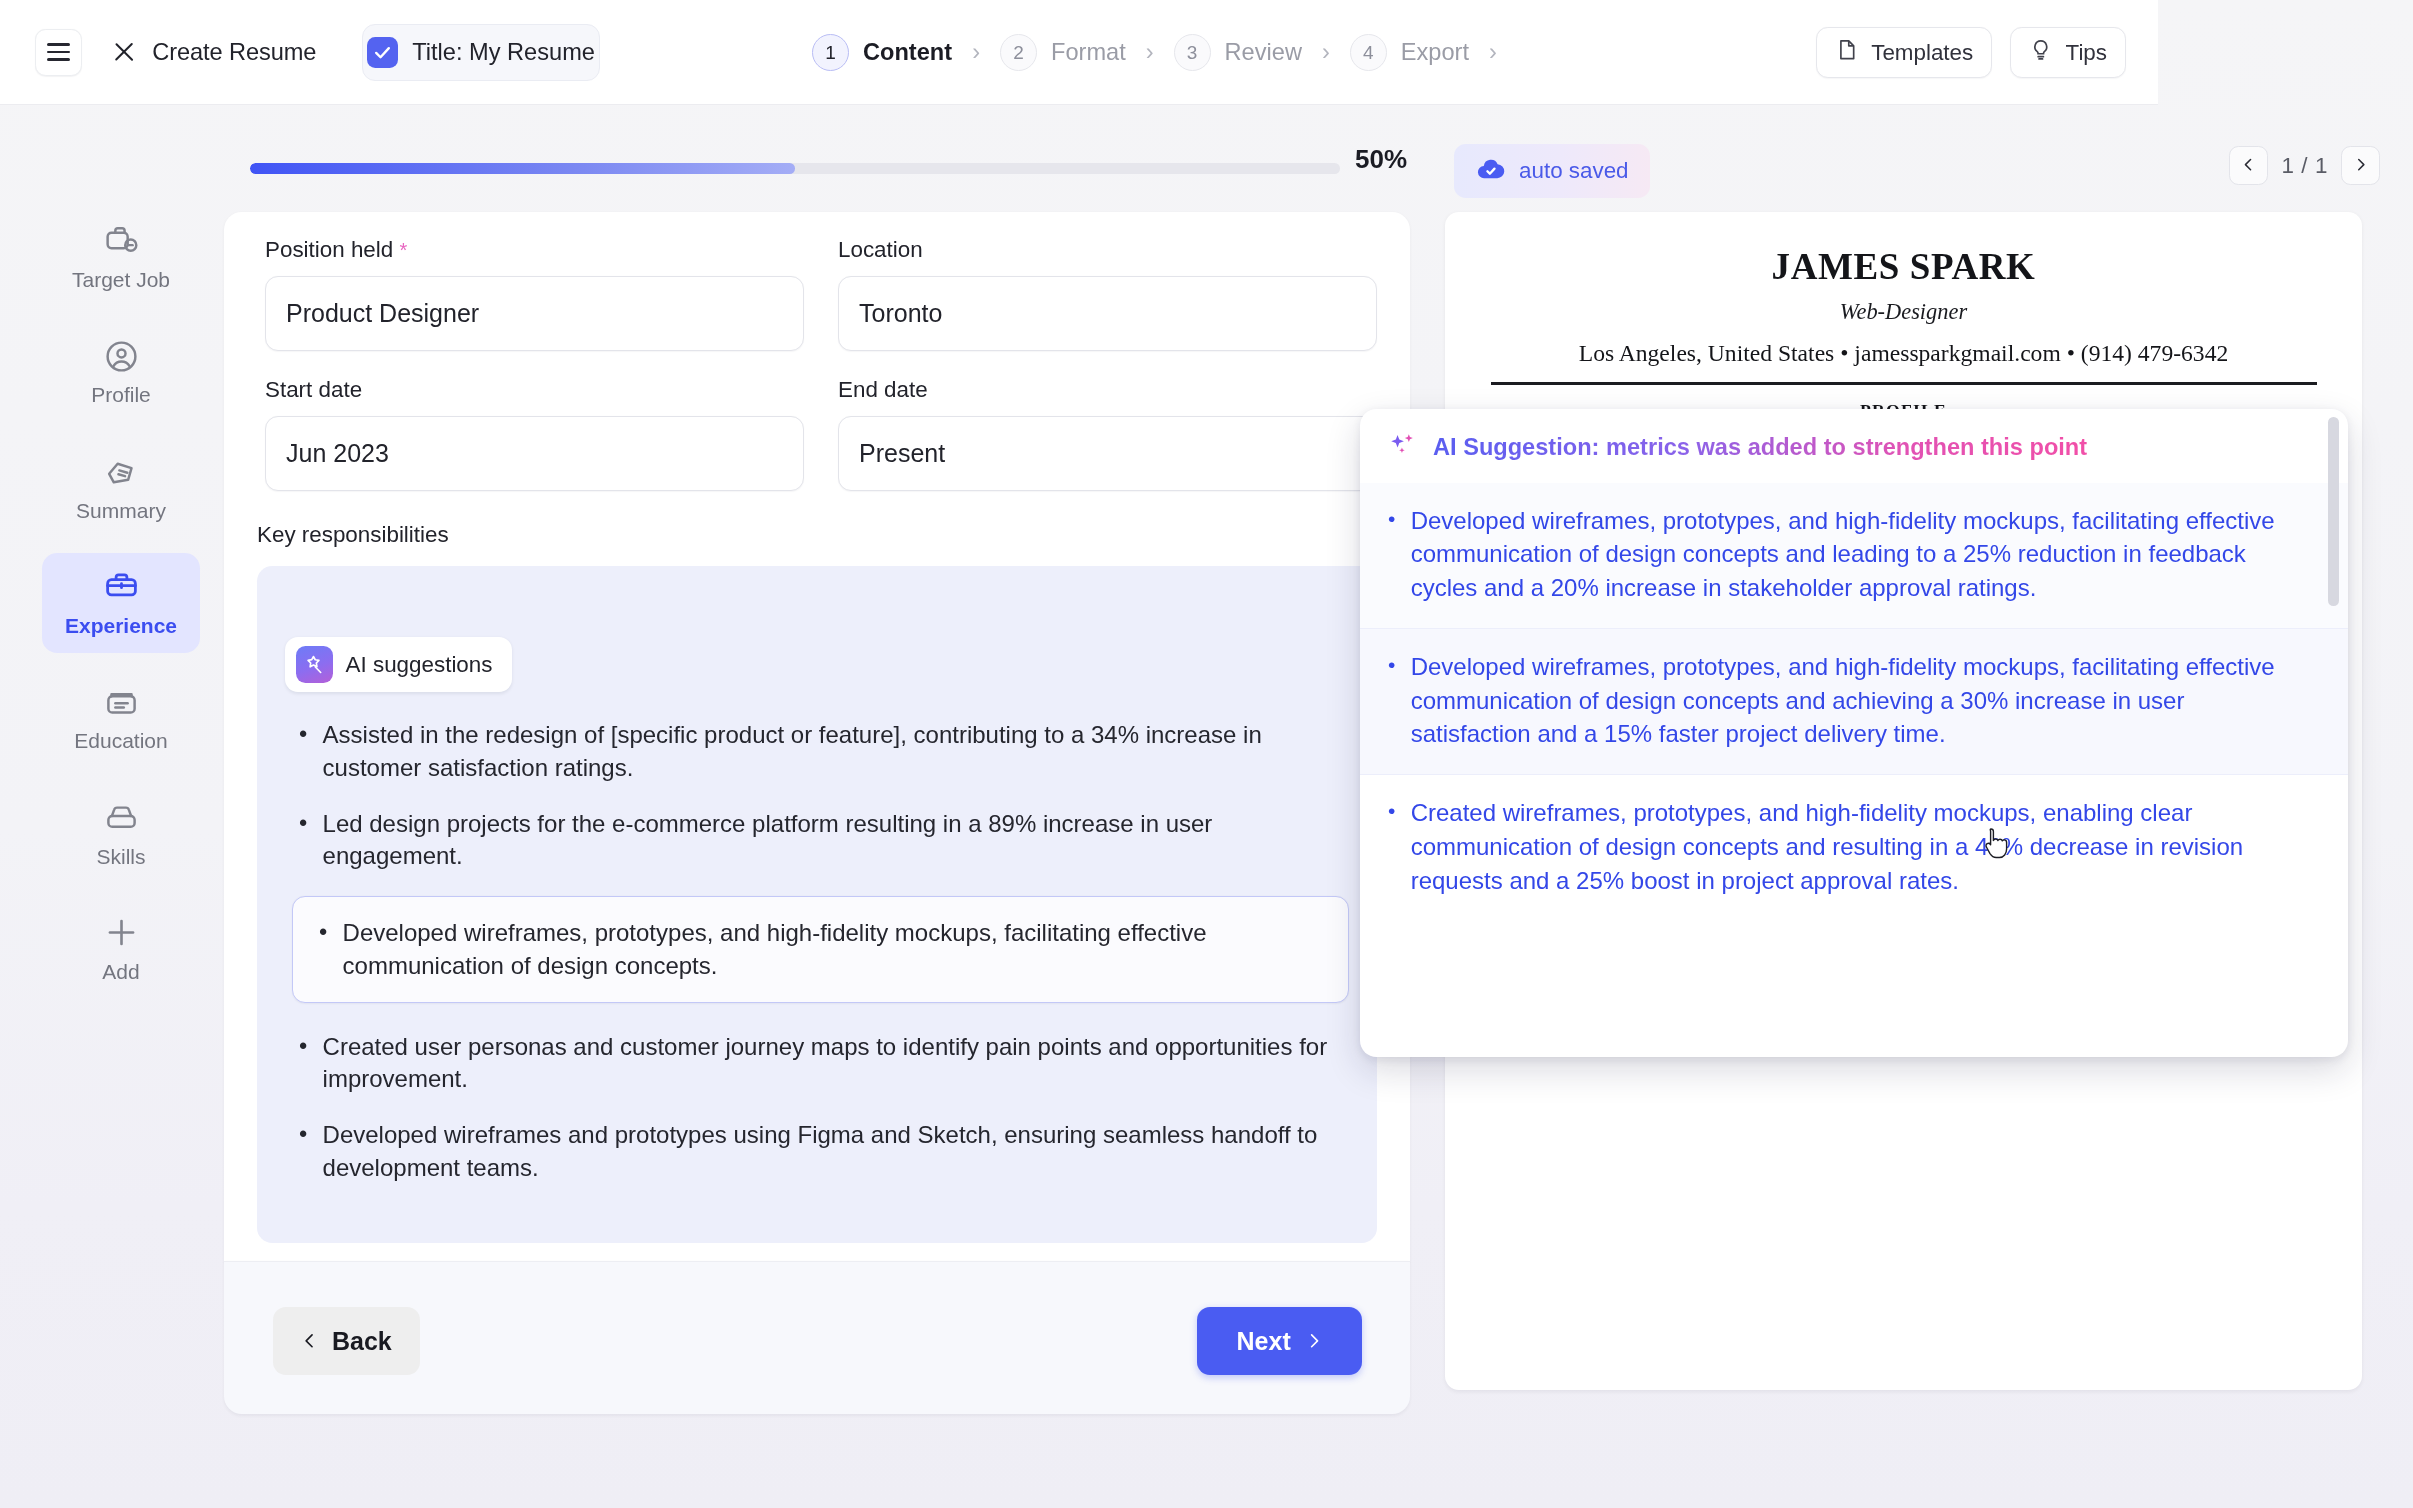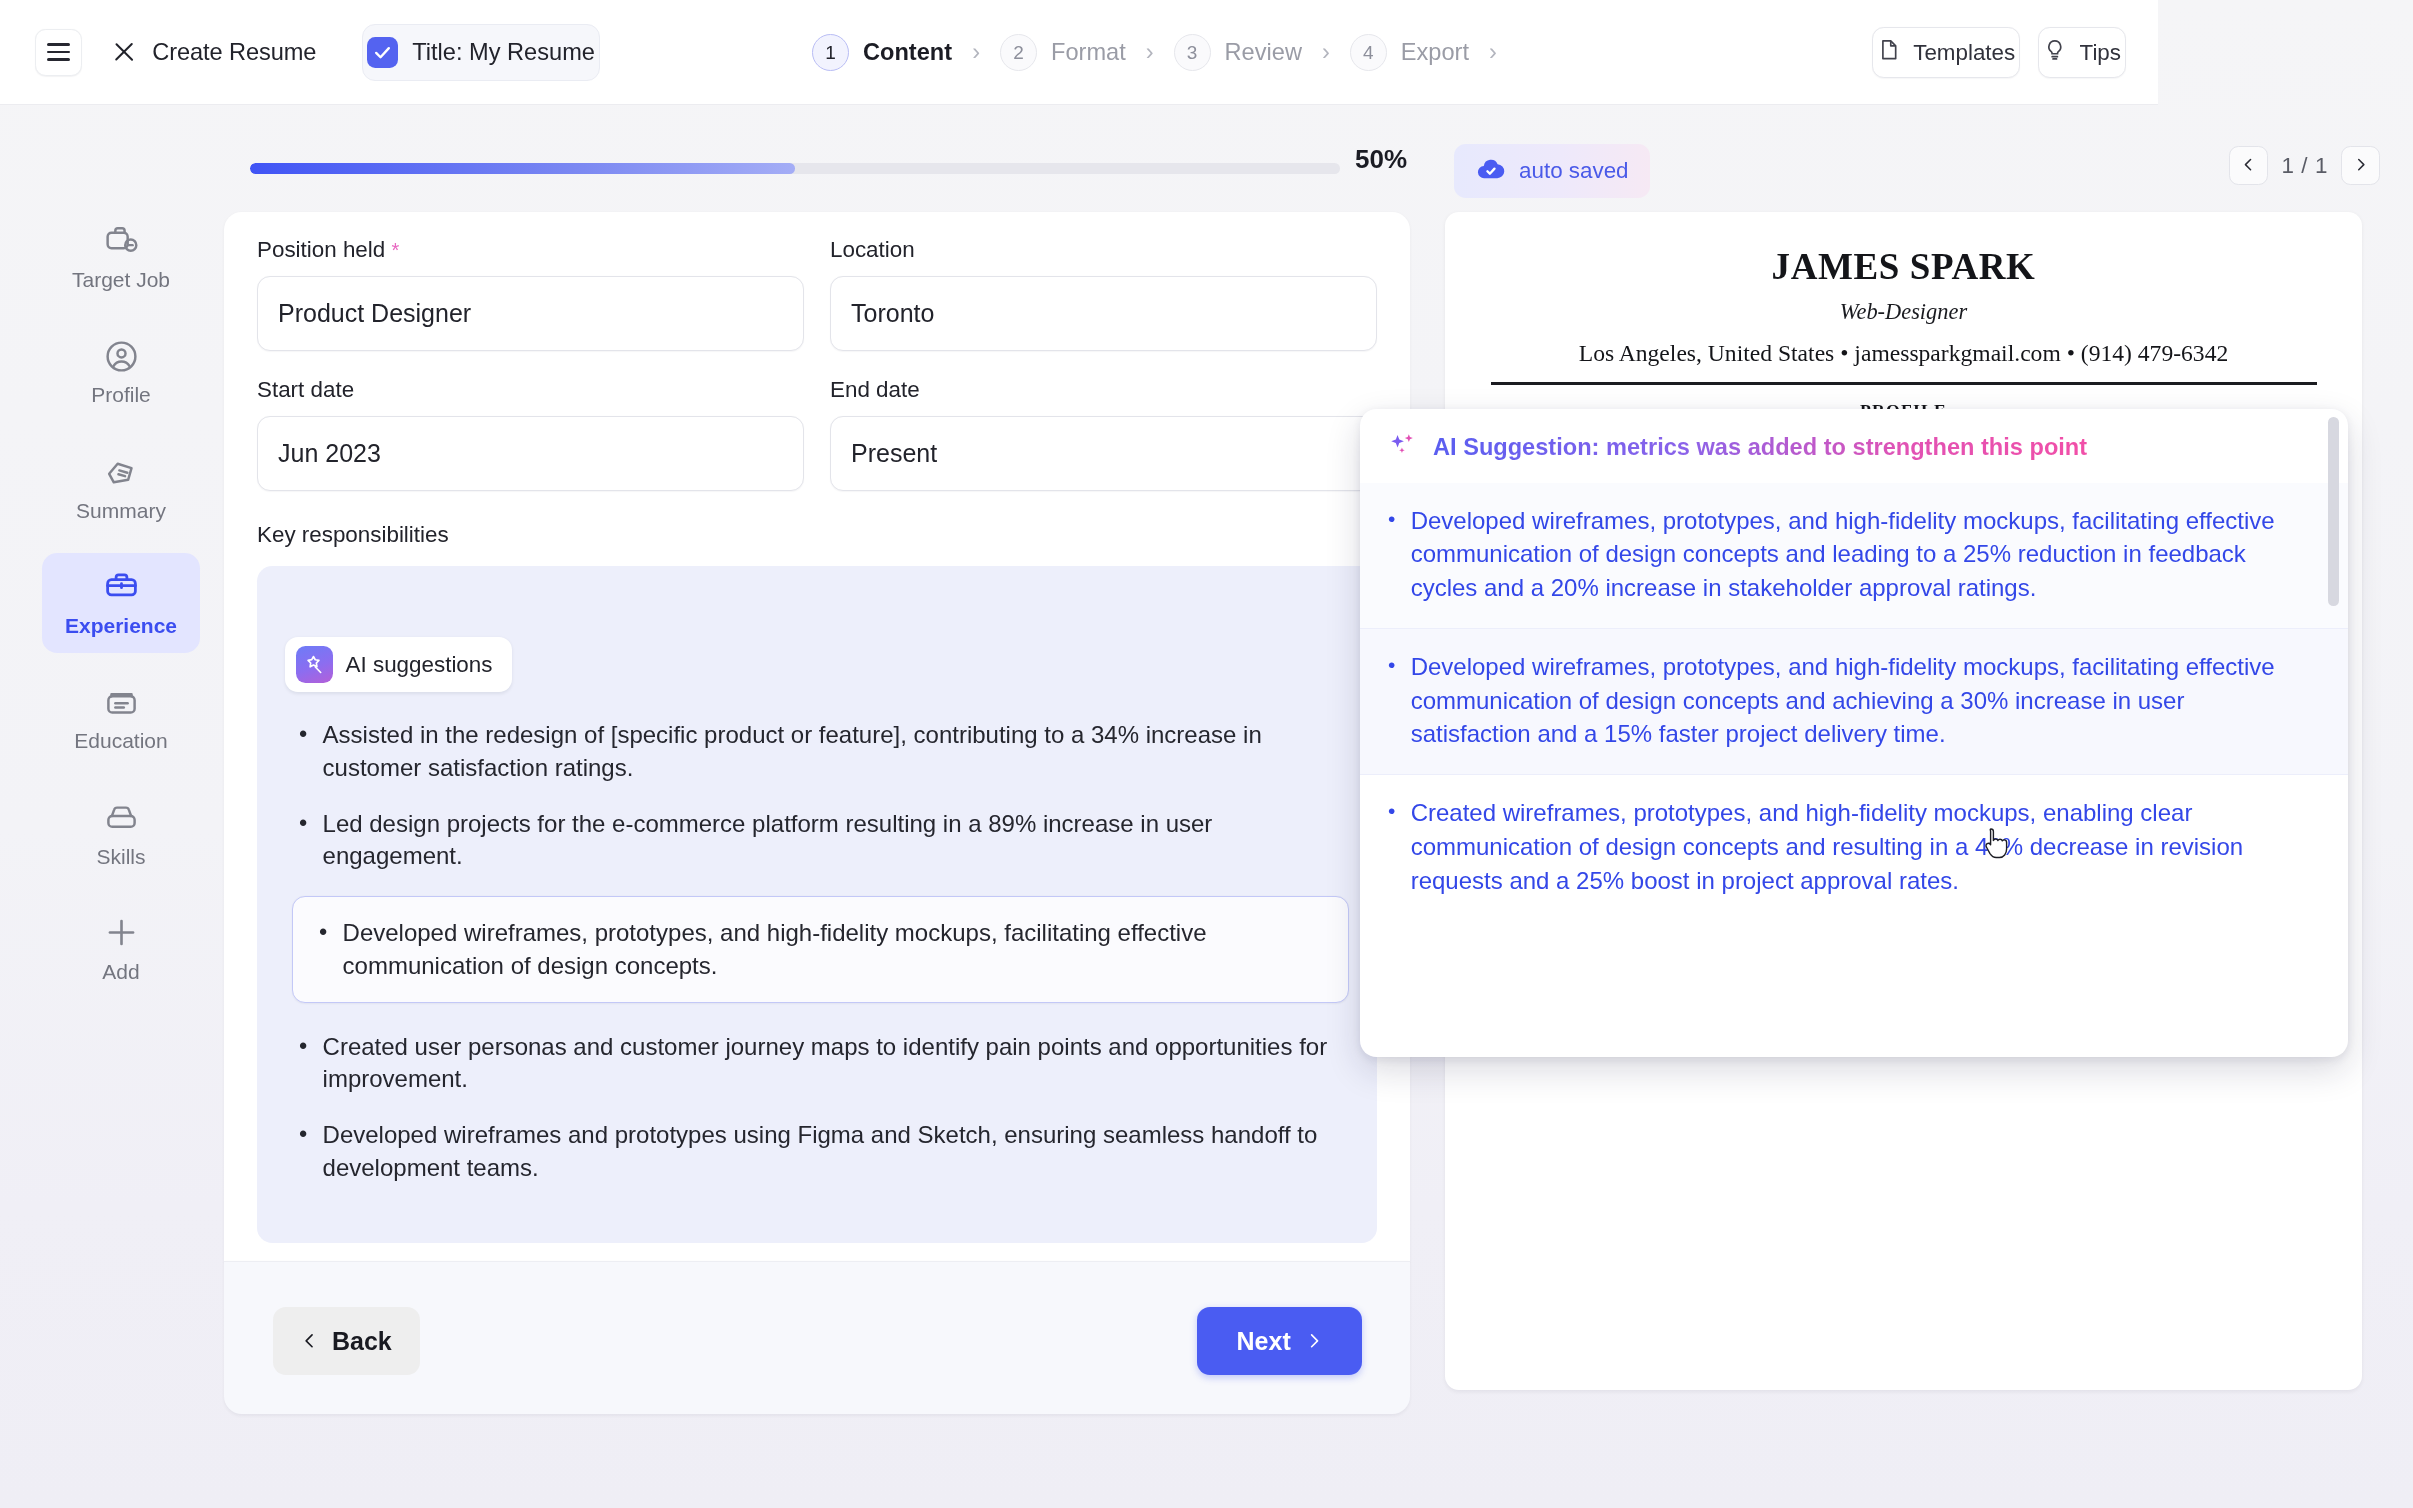--- a/index.html
+++ b/index.html
@@ -56,21 +56,21 @@
     display:flex; align-items:center; justify-content:center;
   }
   .step.active .num { border-color:#b9bdf5; background:#f2f3fe; color:#22232b; }
   .step .lbl { margin-left:14px; font-size:23.6px; color:#9a9ca6; }
   .step.active .lbl { color:#1b1c24; font-weight:bold; }
   .chev { margin:0 20px; color:#b3b5be; font-size:23.6px; line-height:1; }
 
   .tb-right { position:absolute; right:32px; top:0; height:105px; display:flex; align-items:center; gap:17.7px; }
   .pillbtn {
     height:51px; border:0.6px solid #e6e7ec; border-radius:11.8px; background:#fff;
-    display:flex; align-items:center; gap:13px; padding:0 4px; font-size:22.4px; color:#31323c;
+    display:flex; align-items:center; gap:13px; padding:0 18px; font-size:22.4px; color:#31323c;
     box-shadow:0 0.6px 1.2px rgba(16,24,40,.04);
   }
   .pillbtn svg { width:23.6px; height:23.6px; }
   .pbar-track {
     position:absolute; left:250px; top:163px; width:1090px; height:10.6px;
     background:#e6e6ec; border-radius:5.3px; overflow:hidden;
   }
   .pbar-fill { height:100%; width:50%; border-radius:5.3px;
     background:linear-gradient(90deg,#4054f5 0%, #7b88f2 60%, #a4adf6 100%); }
   .pct { position:absolute; left:1355px; top:144px; font-size:26px; color:#1b1c24; font-weight:bold; }
@@ -103,21 +103,21 @@
   .sb-item.active .txt { color:#3b4df0; font-weight:bold; }
 
   
   .form-card {
     position:absolute; left:224px; top:212px; width:1186px; height:1049px;
     background:#ffffff; border-radius:17.7px 17.7px 0 0;
     box-shadow:0 1.2px 3.5px rgba(16,24,40,.05);
   }
   .form-inner { padding:25px 33px 0 33px; }
   .fgrid { display:flex; gap:26px; }
-  .fcol { flex:1; }
+  .fcol { flex:1;margin-left:8px; }
   .flabel { font-size:22.4px; color:#22232b; margin-bottom:13px; display:block; }
   .req { color:#e866c0; font-size:20px; }
   .finput {
     height:75px; border:0.6px solid #e3e4ea; border-radius:13px; background:#fff;
     display:flex; align-items:center; padding:0 20px; font-size:25px; color:#22232b;
     box-shadow:0 0.6px 1.2px rgba(16,24,40,.04);
   }
   .frow2 { margin-top:26px; }
 
   .kr-label { margin-top:31px; font-size:22.4px; color:#22232b; display:block; }

